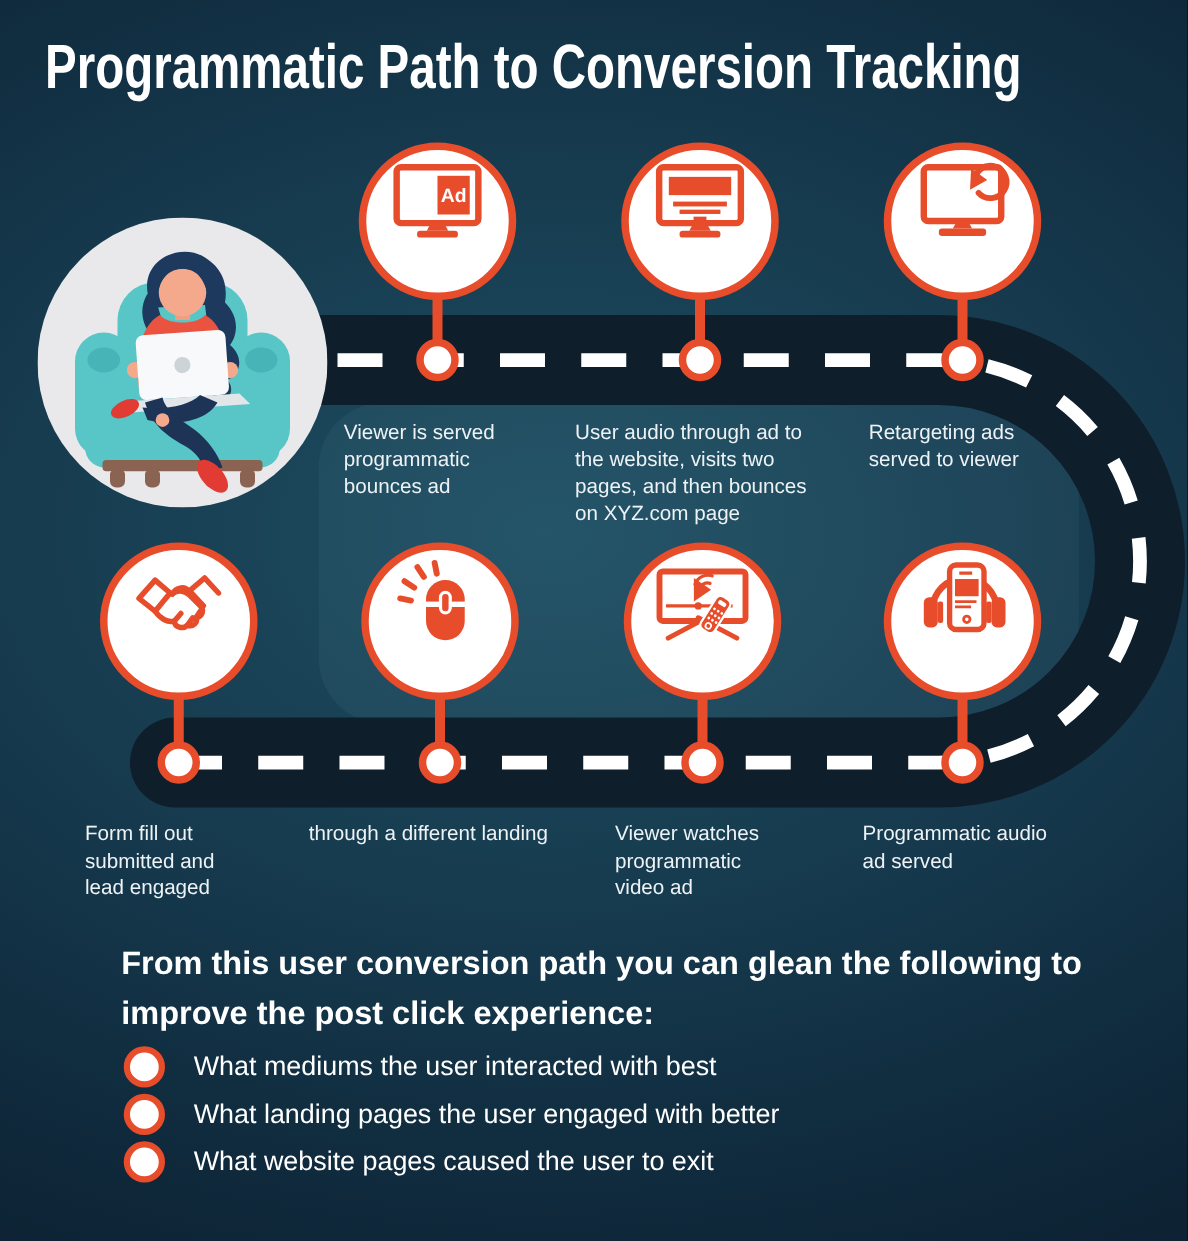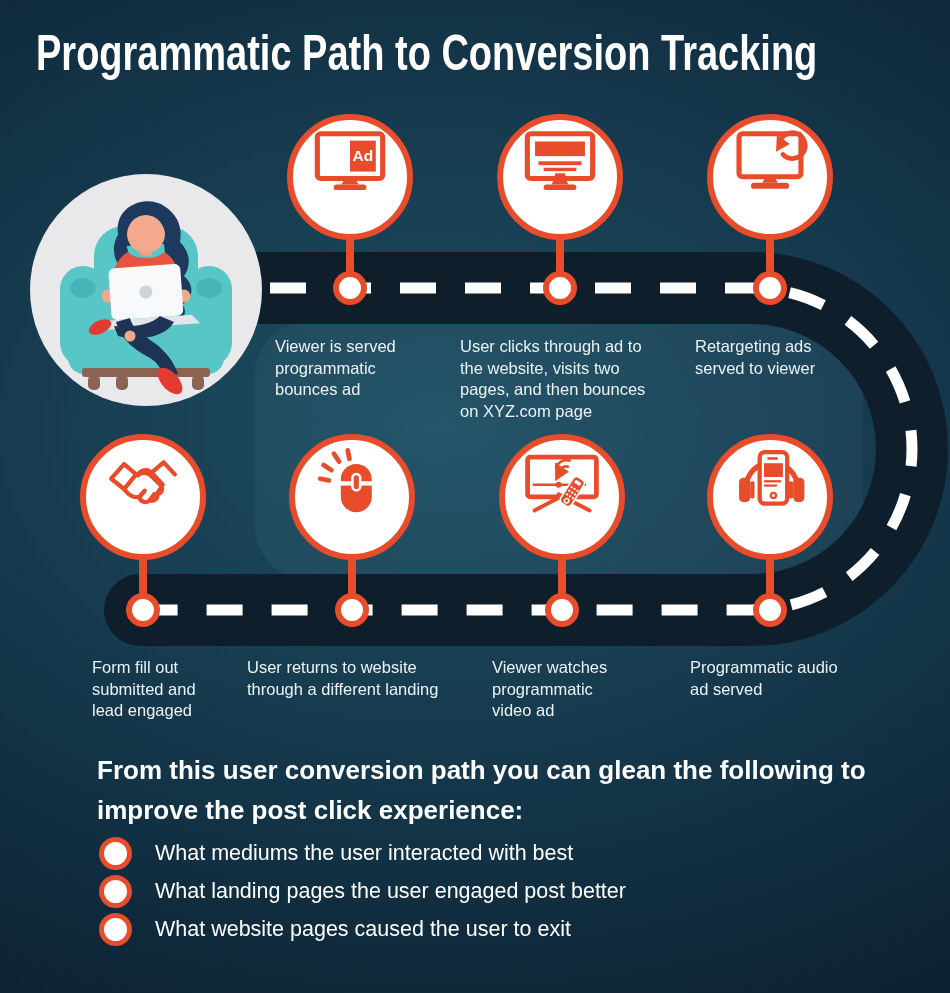--- a/index.html
+++ b/index.html
@@ -189,39 +189,38 @@
     </div>
   </div>
 
   <div class="caption" style="left:275px;top:336px;width:150px">
     <div>Viewer is served</div>
     <div>programmatic</div>
     <div>bounces ad</div>
   </div>
 
   <div class="caption" style="left:460px;top:336px;width:200px">
-    <div>User clicks through ad to</div>
+    <div>User audio through ad to</div>
     <div>the website, visits two</div>
     <div>pages, and then bounces</div>
     <div>on XYZ.com page</div>
   </div>
 
   <div class="caption" style="left:695px;top:336px;width:150px">
     <div>Retargeting ads</div>
     <div>served to viewer</div>
   </div>
 
-  <div class="caption" style="left:92px;top:657px;width:130px">
+  <div class="caption" style="left:68px;top:657px;width:130px">
     <div>Form fill out</div>
     <div>submitted and</div>
     <div>lead engaged</div>
   </div>
 
   <div class="caption" style="left:247px;top:657px;width:210px">
-    <div>User returns to website</div>
     <div>through a different landing</div>
   </div>
 
   <div class="caption" style="left:492px;top:657px;width:140px">
     <div>Viewer watches</div>
     <div>programmatic</div>
     <div>video ad</div>
   </div>
 
   <div class="caption" style="left:690px;top:657px;width:160px">
@@ -274,20 +273,20 @@
     <div>From this user conversion path you can glean the following to</div>
     <div>improve the post click experience:</div>
   </div>
 
   <div class="insight-row" style="top:836px">
     <div class="bullet"></div>
     <div class="insight-text">What mediums the user interacted with best</div>
   </div>
   <div class="insight-row" style="top:874px">
     <div class="bullet"></div>
-    <div class="insight-text">What landing pages the user engaged post better</div>
+    <div class="insight-text">What landing pages the user engaged with better</div>
   </div>
   <div class="insight-row" style="top:912px">
     <div class="bullet"></div>
     <div class="insight-text">What website pages caused the user to exit</div>
   </div>
 
 </div>
 
 </body></html>

